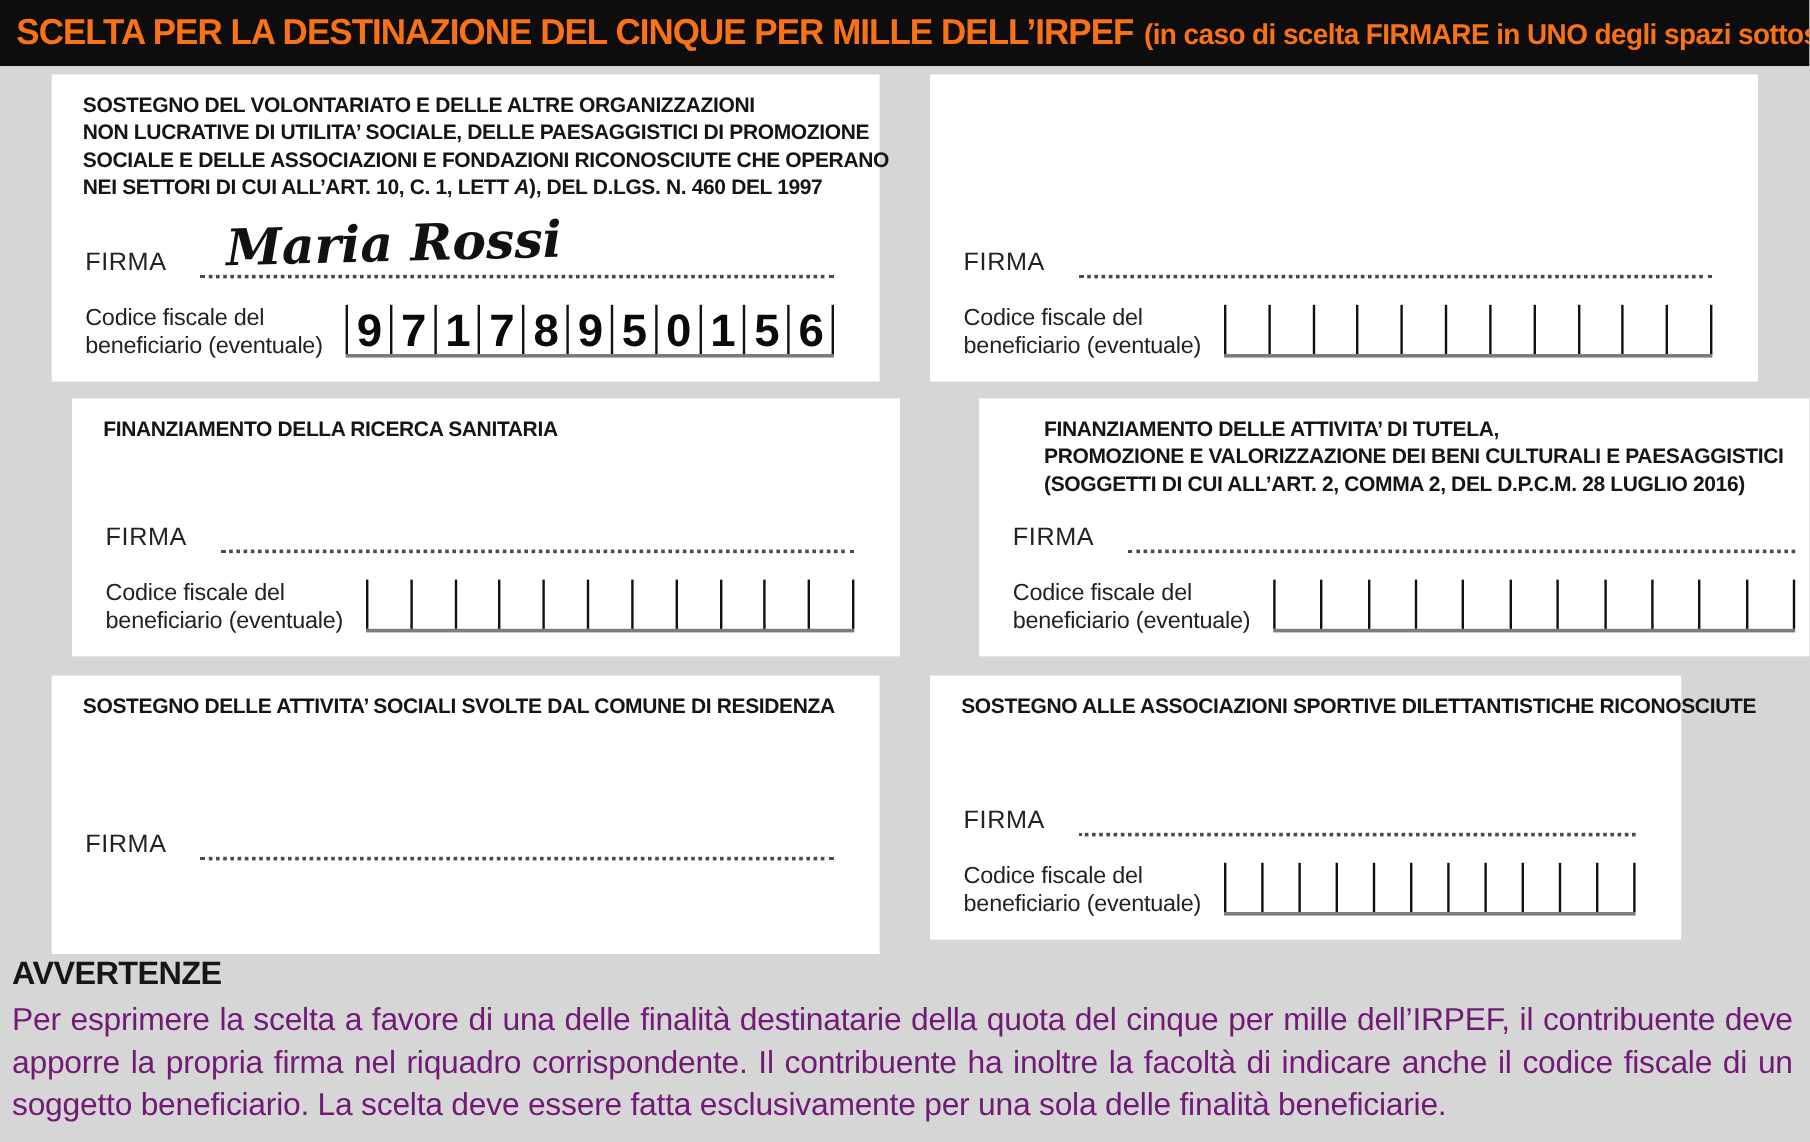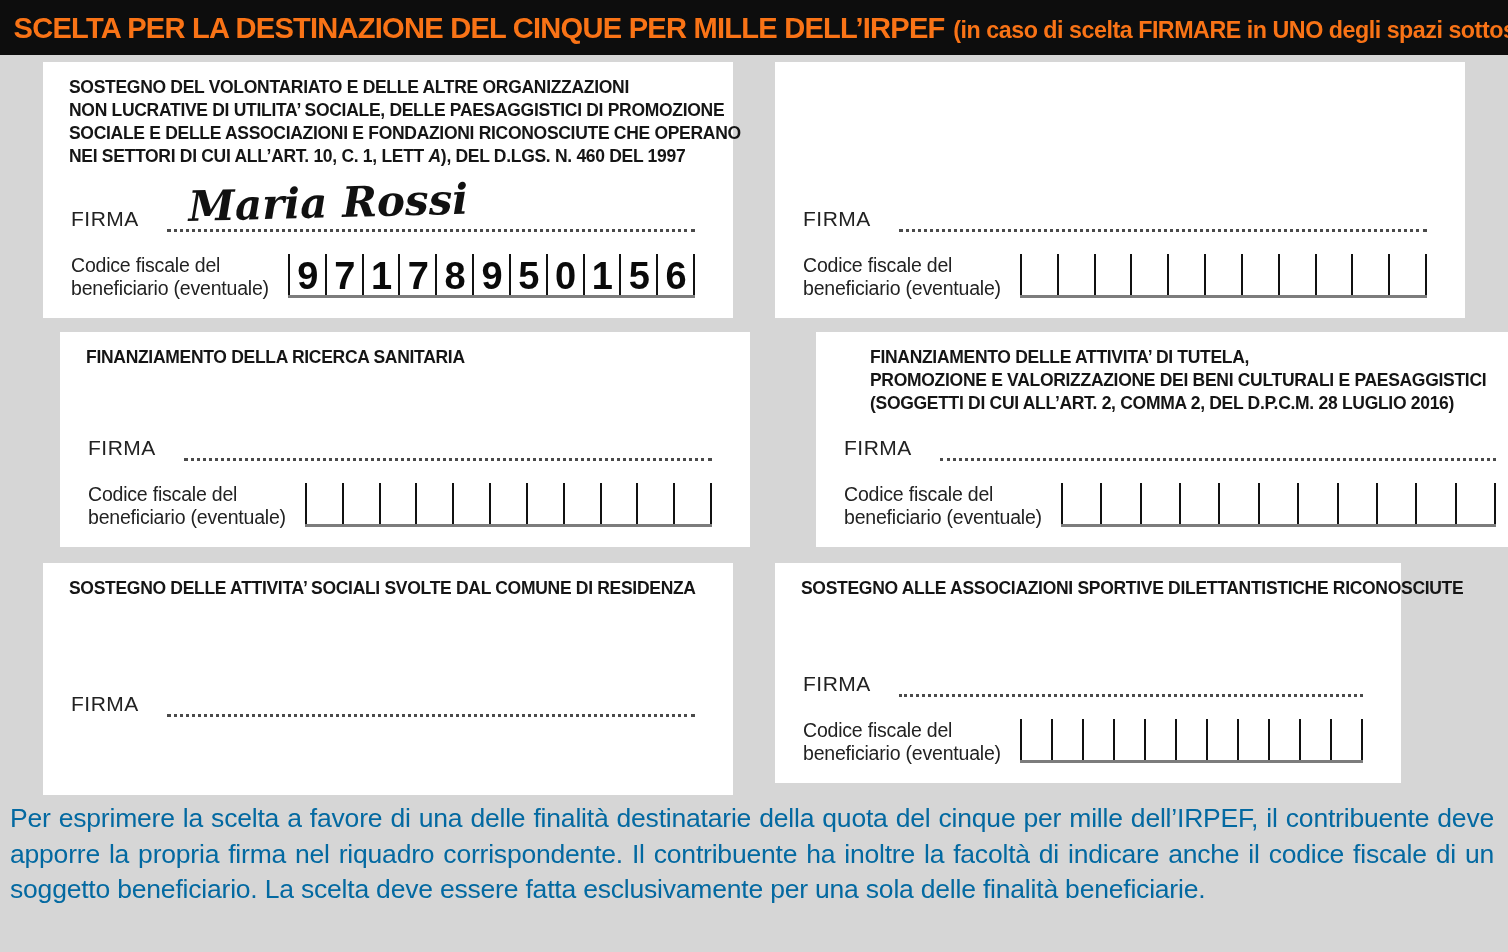--- a/index.html
+++ b/index.html
@@ -69,21 +69,21 @@
     flex:1; border-left:2px solid #111; text-align:center;
     font-weight:700; font-size:38px; line-height:44px; letter-spacing:-1px; color:#0a0a0a;
   }
   .cell:last-child { border-right:2px solid #111; }
 
   
   .avvertenze { position:absolute; left:10px; right:14px; top:796px; }
   .avv-heading { font-weight:700; font-size:27px; letter-spacing:-0.5px; color:#161616; }
   .avv-body {
     margin-top:5px; font-size:26.5px; line-height:1.34; letter-spacing:-0.2px;
-    text-align:justify; text-align-last:left; color:#0369a1;
+    text-align:justify; text-align-last:left; color:#701a75;
   }
 </style>
 </head>
 <body>
 
 <div class="page">
 
   <div class="header">
     <div class="header-inner">
       <span class="header-title">SCELTA PER LA DESTINAZIONE DEL CINQUE PER MILLE DELL’IRPEF</span>
@@ -244,16 +244,17 @@
         <span class="cell"></span>
         <span class="cell"></span>
         <span class="cell"></span>
         <span class="cell"></span>
         <span class="cell"></span>
       </span>
     </div>
   </div>
 
   <div class="avvertenze">
+    <div class="avv-heading">AVVERTENZE</div>
     <div class="avv-body">Per esprimere la scelta a favore di una delle finalità destinatarie della quota del cinque per mille dell’IRPEF, il contribuente deve apporre la propria firma nel riquadro corrispondente. Il contribuente ha inoltre la facoltà di indicare anche il codice fiscale di un soggetto beneficiario. La scelta deve essere fatta esclusivamente per una sola delle finalità beneficiarie.</div>
   </div>
 
 </div>
 
 </body></html>

